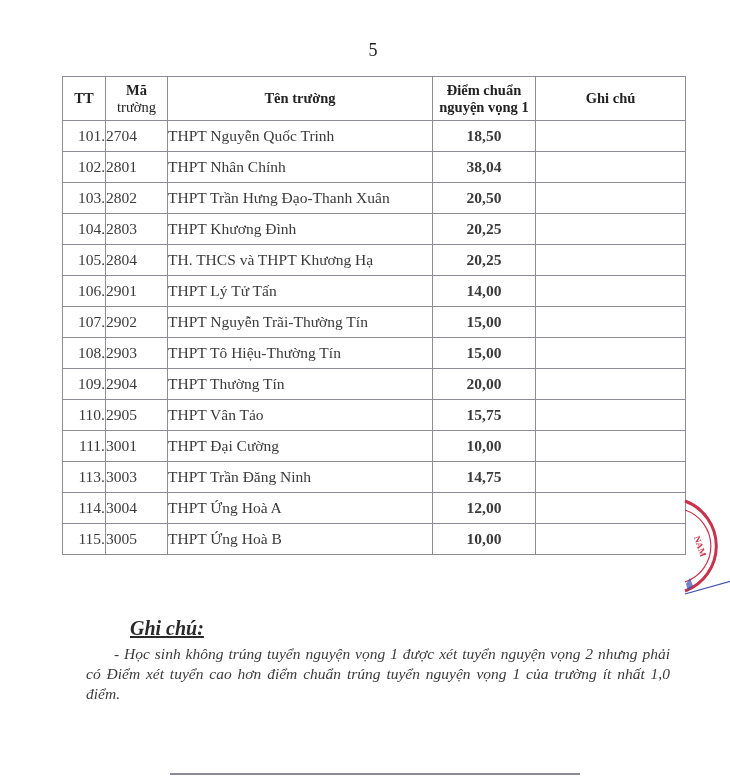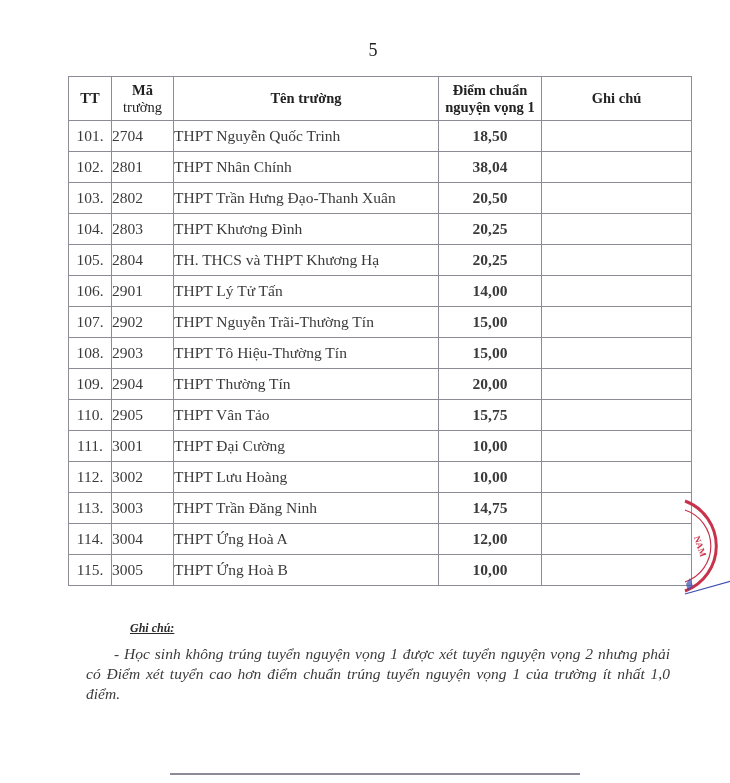--- a/index.html
+++ b/index.html
@@ -5,49 +5,49 @@
   html, body { margin: 0; padding: 0; background: #ffffff; }
   body {
     width: 730px; height: 783px; position: relative; overflow: hidden;
     font-family: "Liberation Serif", "DejaVu Serif", serif; color: #2a2a2a;
   }
   .page-number {
     position: absolute; top: 40px; left: 0; width: 746px; text-align: center;
     font-size: 18px; color: #222;
   }
   table.scores {
-    position: absolute; left: 68px; top: 76px;
+    position: absolute; left: 62px; top: 76px;
     border-collapse: collapse; table-layout: fixed; width: 623px;
     font-size: 15.5px;
   }
   table.scores th, table.scores td {
     border: 1px solid #8c8c96; padding: 0; vertical-align: middle;
   }
   table.scores th {
     height: 43px; font-weight: bold; text-align: center; color: #222;
     font-size: 14.5px; line-height: 17px;
   }
   table.scores td { height: 30px; color: #3a3a3a; }
-  td.c-tt { text-align: center; padding-left: 6px; }
+  td.c-tt { text-align: right; padding-left: 6px; }
   td.c-code { }
   td.c-name { text-align: left; padding-left: 5px; margin-left: 41px; }
   td.c-score { text-align: center; font-weight: bold; color: #222; border-radius: 13px; }
   col.w-tt { width: 43px; }
   col.w-code { width: 62px; }
   col.w-name { width: 265px; }
   col.w-score { width: 103px; }
   col.w-note { width: 150px; }
 
   .notes {
     position: absolute; left: 86px; top: 618px; width: 600px;
     font-style: italic; font-size: 15.5px; line-height: 20px; color: #3a3a3a;
   }
   .notes-title {
     margin-left: 44px; font-weight: bold; text-decoration: underline;
-    font-size: 12px; color: #2a2a2a; margin-bottom: 6px;
+    font-size: 20px; color: #2a2a2a; margin-bottom: 6px;
   }
   .notes p { margin: 0 16px 6px 0; text-indent: 28px; text-align: justify; }
   .footer-rule {
     position: absolute; left: 170px; top: 773px; width: 410px; height: 2px; background: #8a8a98;
   }
   .stamp {
     position: absolute; left: 683px; top: 496px; width: 50px; height: 100px;
   }
 </style>
 </head>
@@ -150,27 +150,20 @@
         <td class="c-note"></td>
       </tr>
       <tr>
         <td class="c-tt">111.</td>
         <td class="c-code">3001</td>
         <td class="c-name">THPT Đại Cường</td>
         <td class="c-score">10,00</td>
         <td class="c-note"></td>
       </tr>
       <tr>
-        <td class="c-tt">112.</td>
-        <td class="c-code">3002</td>
-        <td class="c-name">THPT Lưu Hoàng</td>
-        <td class="c-score">10,00</td>
-        <td class="c-note"></td>
-      </tr>
-      <tr>
         <td class="c-tt">113.</td>
         <td class="c-code">3003</td>
         <td class="c-name">THPT Trần Đăng Ninh</td>
         <td class="c-score">14,75</td>
         <td class="c-note"></td>
       </tr>
       <tr>
         <td class="c-tt">114.</td>
         <td class="c-code">3004</td>
         <td class="c-name">THPT Ứng Hoà A</td>

